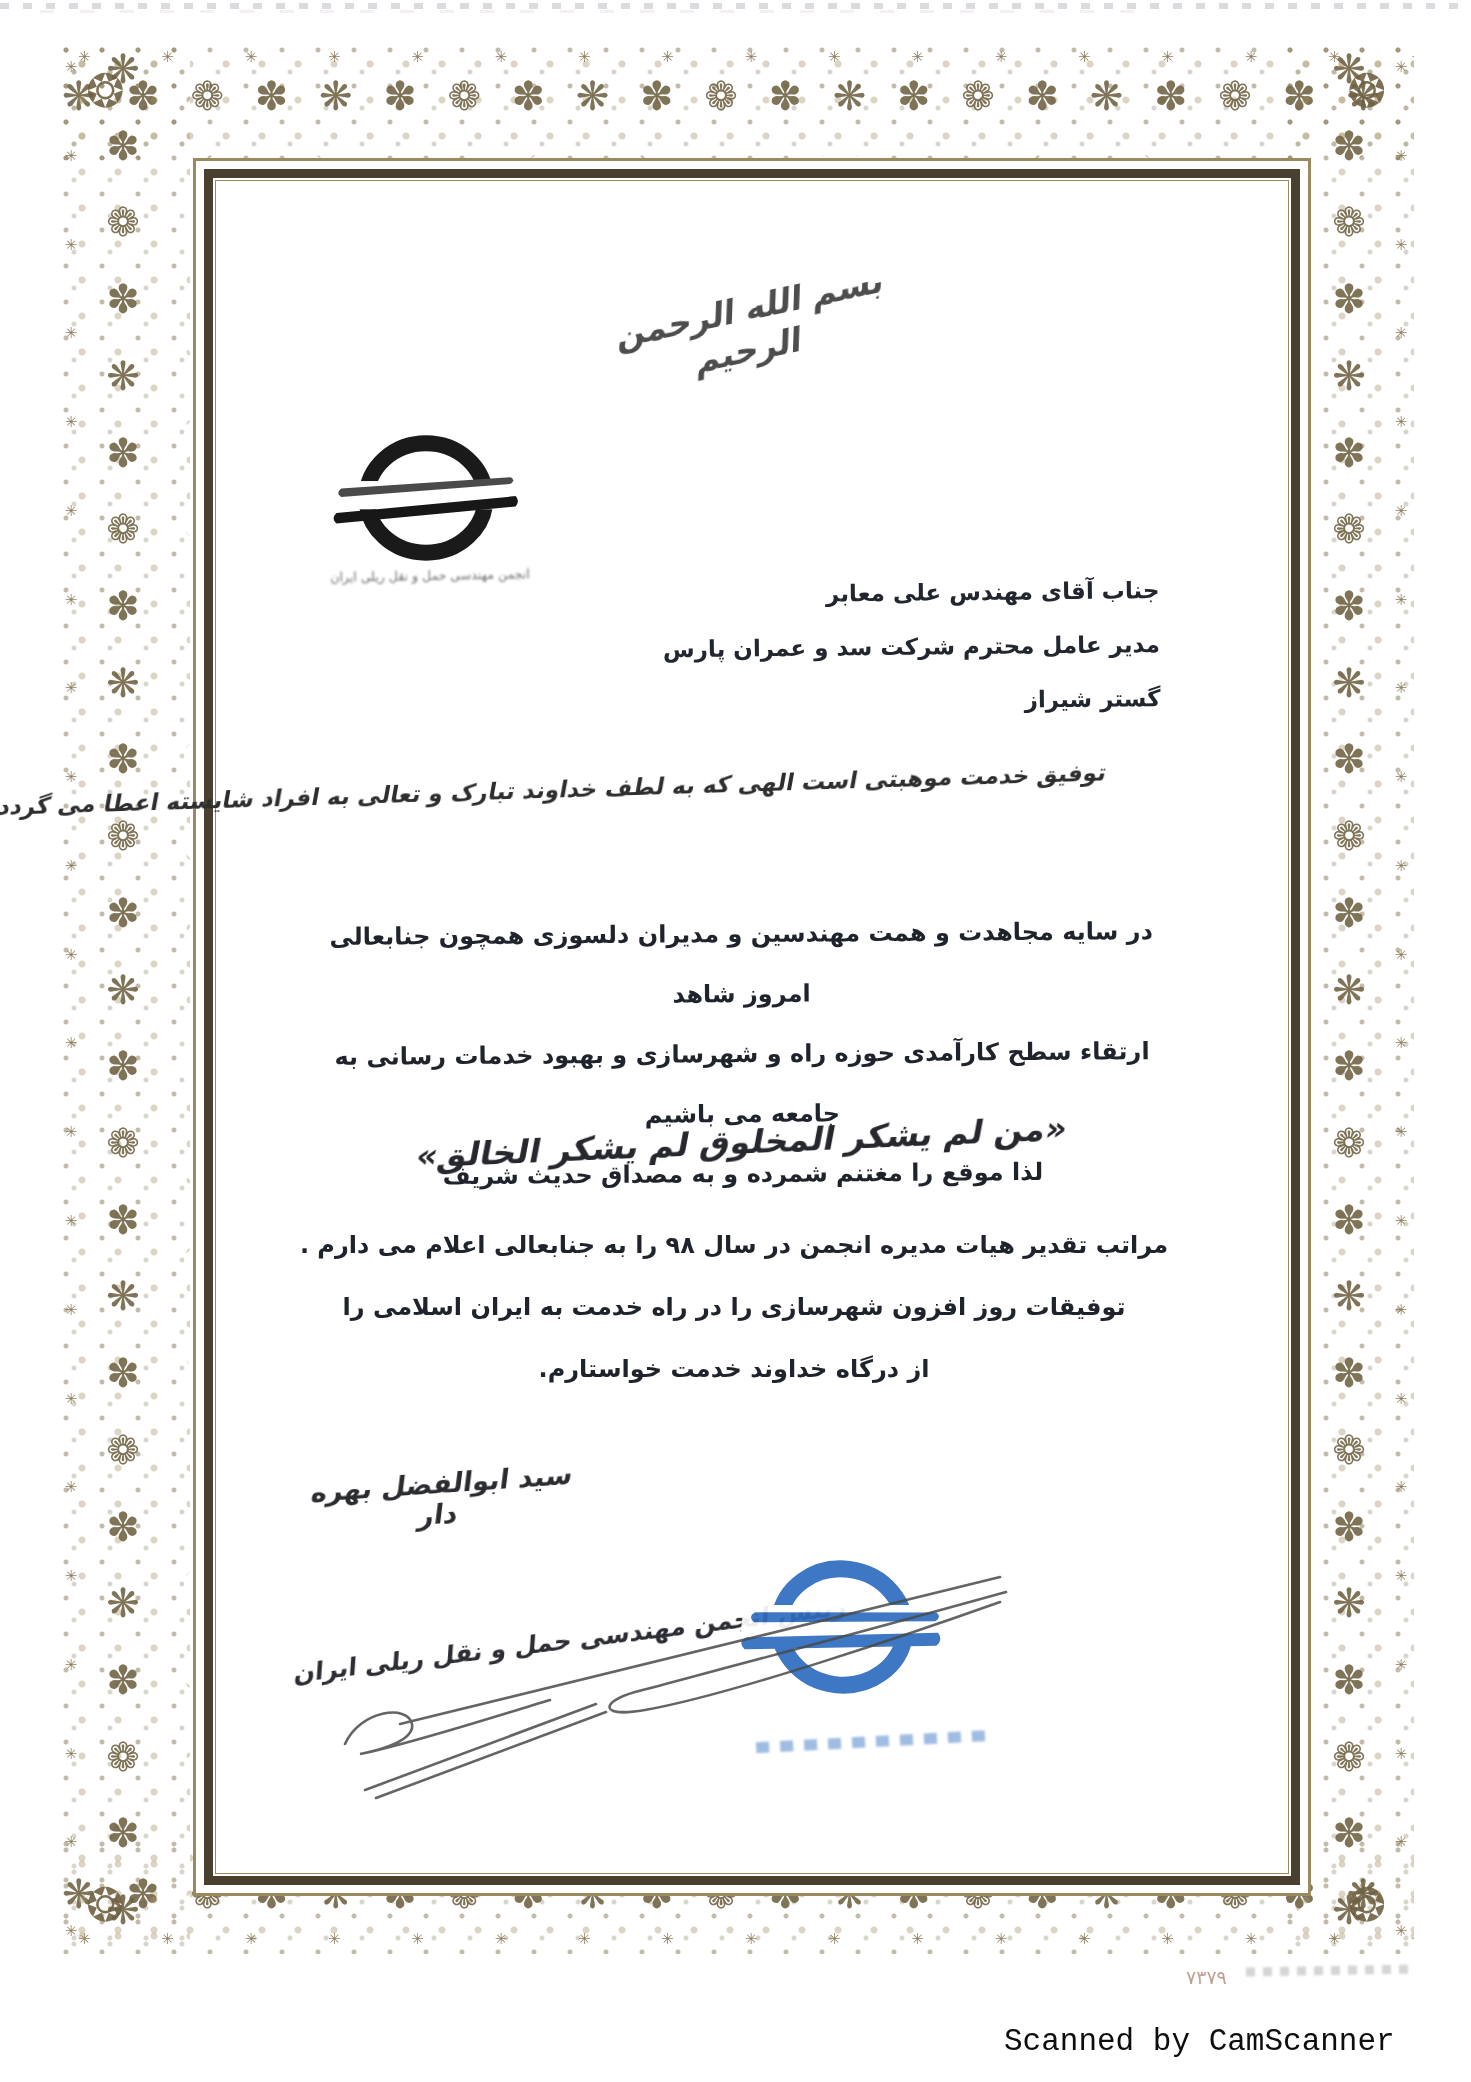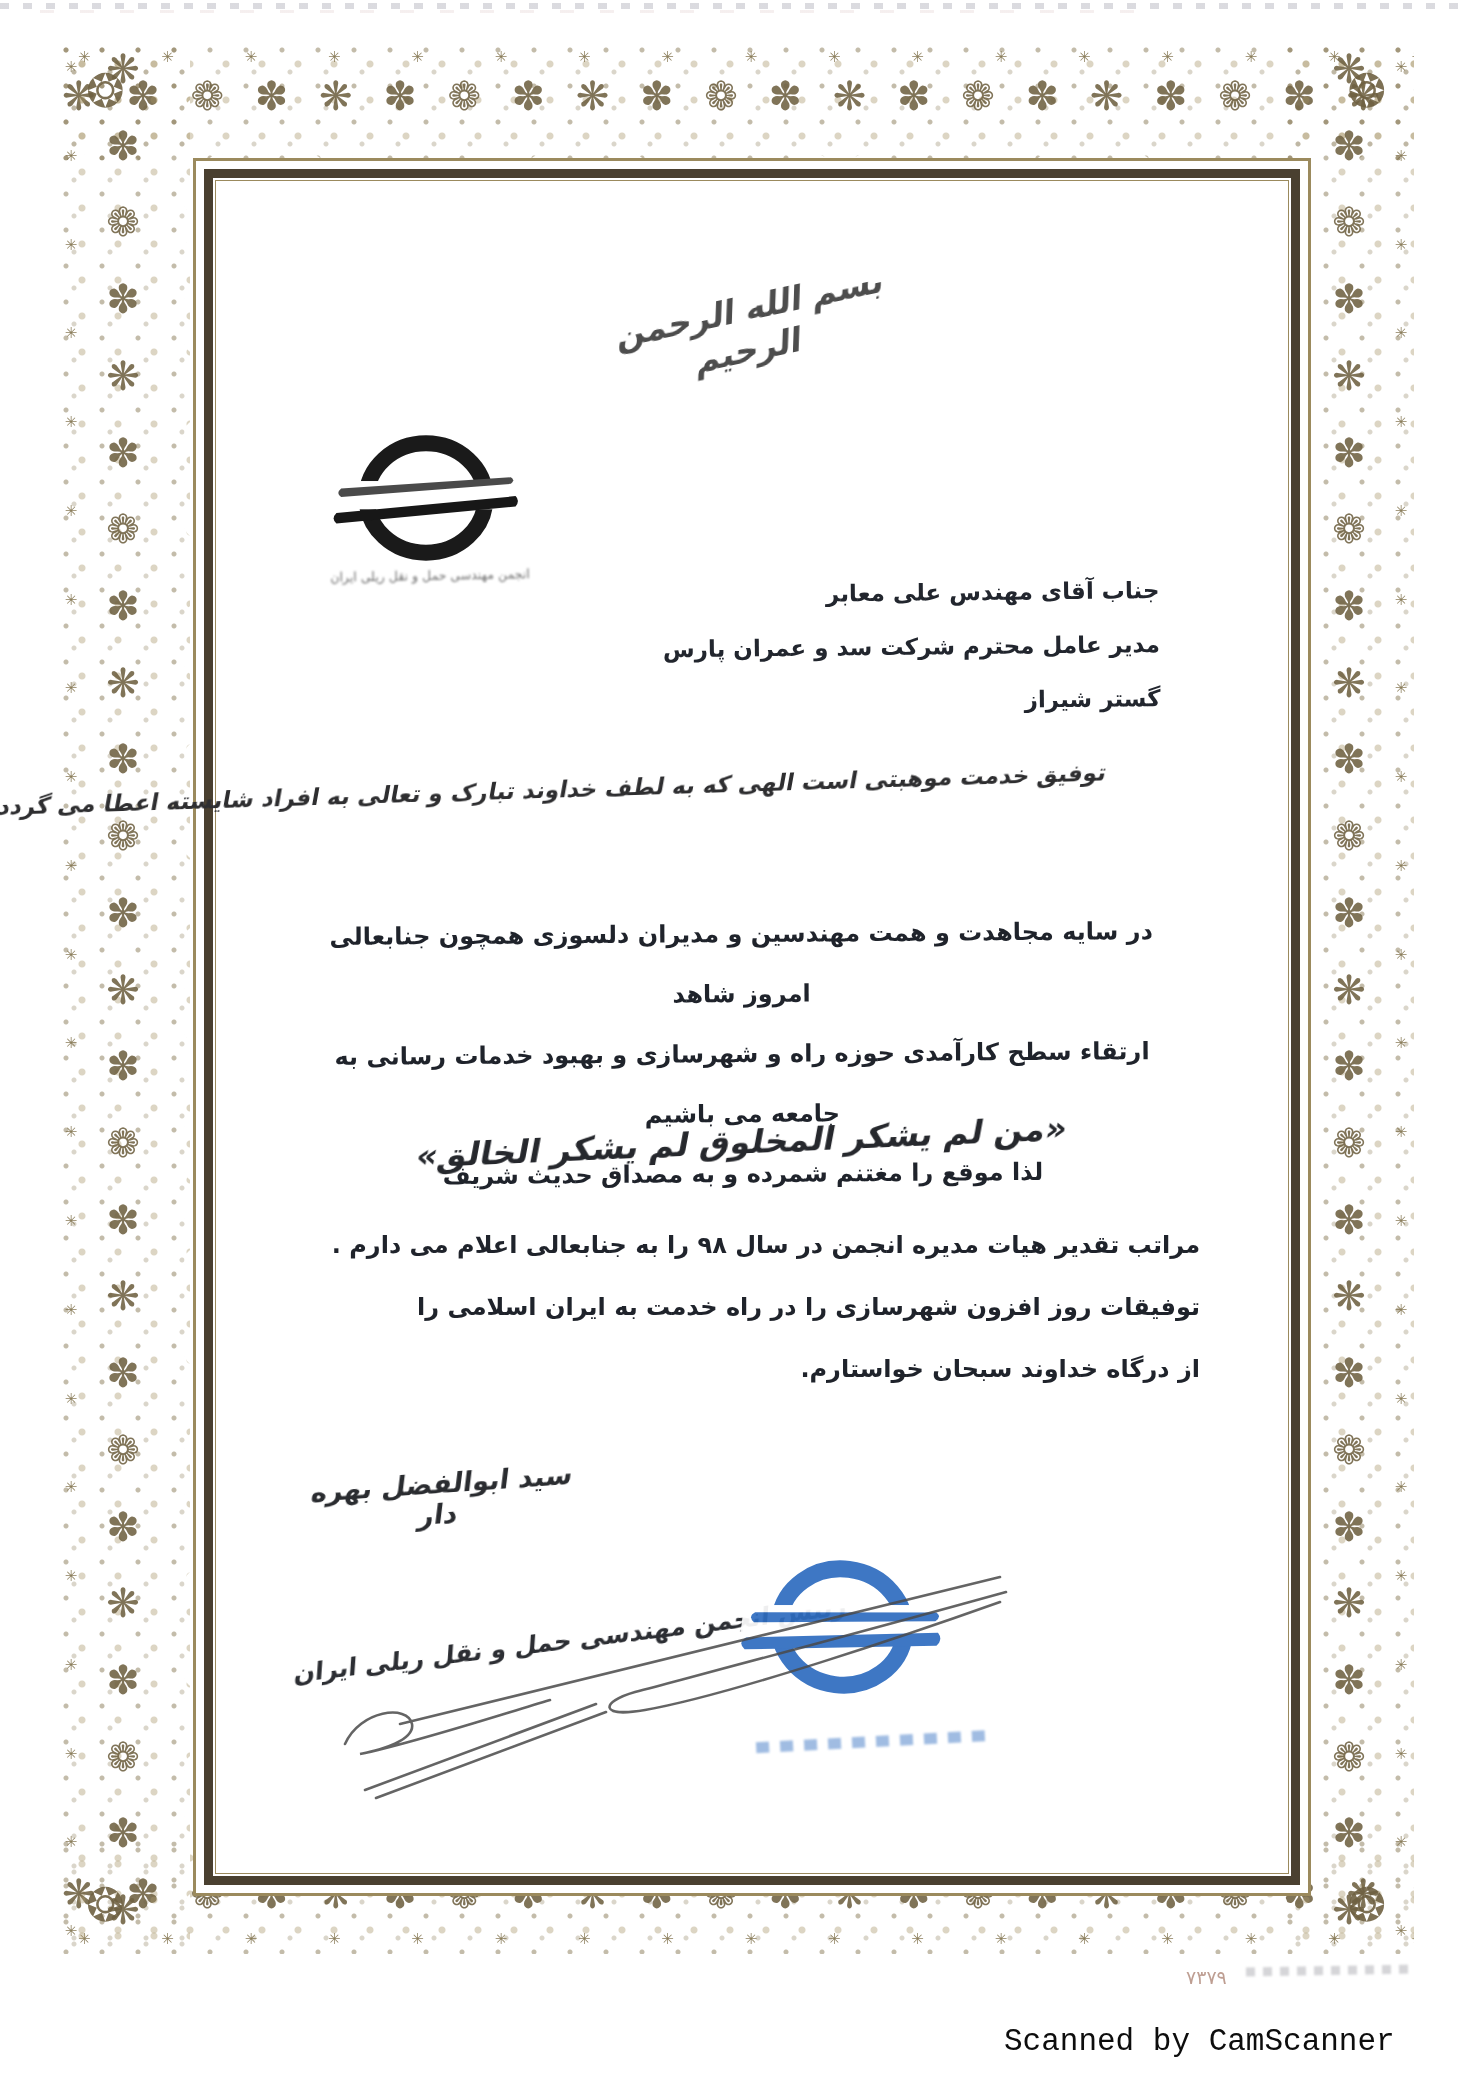--- a/index.html
+++ b/index.html
@@ -81,21 +81,21 @@
   .body-par{
     position:absolute;left:300px;top:904px;width:884px;text-align:center;
     font-weight:bold;font-size:24px;line-height:60px;color:#1f232b;transform:rotate(-0.4deg);
   }
   .hadith{
     position:absolute;left:400px;top:1122px;width:684px;text-align:center;
     font-size:33px;font-weight:bold;color:#26282d;
     transform:skewX(-13deg) rotate(-2.5deg);filter:blur(0.3px);
   }
   .closing-par{
-    position:absolute;left:316px;top:1214px;width:884px;
+    position:absolute;left:292px;top:1214px;width:884px;text-align:center;
     font-weight:bold;font-size:24px;line-height:62px;color:#1f232b;
   }
   .sig-name{
     position:absolute;left:300px;top:1468px;width:280px;text-align:center;
     font-size:27px;font-weight:bold;color:#2a2c30;
     transform:skewX(-11deg) rotate(-4deg);filter:blur(0.3px);
   }
   .sig-title{
     position:absolute;left:292px;top:1626px;white-space:nowrap;
     font-size:25px;font-weight:bold;color:#2c2e33;
@@ -177,21 +177,21 @@
     <div>در سایه مجاهدت و همت مهندسین و مدیران دلسوزی همچون جنابعالی امروز شاهد</div>
     <div>ارتقاء سطح کارآمدی حوزه راه و شهرسازی و بهبود خدمات رسانی به جامعه می باشیم</div>
     <div>لذا موقع را مغتنم شمرده و به مصداق حدیث شریف</div>
   </div>
 
   <div class="hadith rtl">«من لم یشکر المخلوق لم یشکر الخالق»</div>
 
   <div class="closing-par rtl">
     <div>مراتب تقدیر هیات مدیره انجمن در سال ۹۸ را به جنابعالی اعلام می دارم .</div>
     <div>توفیقات روز افزون شهرسازی را در راه خدمت به ایران اسلامی را</div>
-    <div>از درگاه خداوند سبحان خواستارم.</div>
+    <div>از درگاه خداوند خدمت خواستارم.</div>
   </div>
 
   <div class="sig-name rtl">سید ابوالفضل بهره دار</div>
 
   <div class="sig-title rtl">رییس انجمن مهندسی حمل و نقل ریلی ایران</div>
 
   <svg class="stamp-blue" viewBox="0 0 200 140" aria-hidden="true">
     <ellipse cx="100" cy="70" rx="63" ry="58" fill="none" stroke="#2e6cc0" stroke-width="17"></ellipse>
     <rect x="-5" y="48" width="210" height="36" fill="#ffffff" transform="rotate(-7 100 66)"></rect>
     <path d="M12 66 L192 44 Q198 48 192 53 L12 76 Q5 71 12 66 Z" fill="#2e6cc0"></path>

